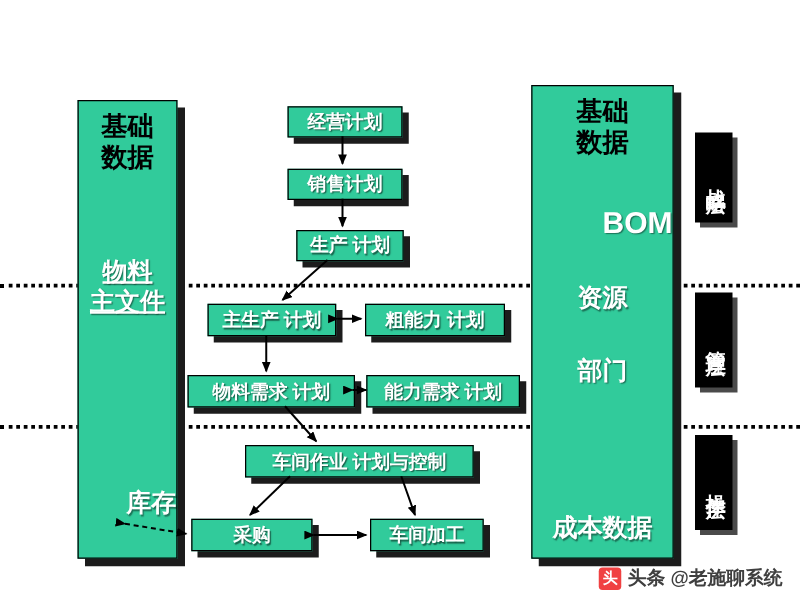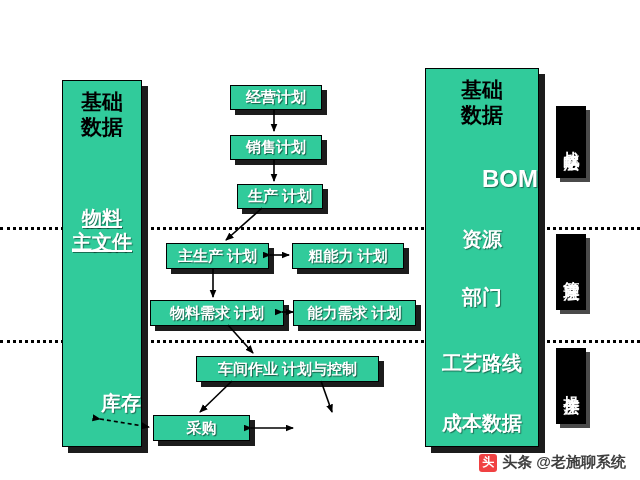--- a/index.html
+++ b/index.html
@@ -71,33 +71,33 @@
 主文件</div>
     <div class="ptxt whitetxt" style="top:310px;margin-left:19px;">库存</div>
   </div>
 
   <div id="right-panel" class="panel">
     <div class="ptxt blacktxt" style="top:8px;">基础
 数据</div>
     <div class="ptxt whitetxt" style="top:96px;font-size:24px;margin-left:28px;">BOM</div>
     <div class="ptxt whitetxt" style="top:158px;">资源</div>
     <div class="ptxt whitetxt" style="top:216px;">部门</div>
-    <div class="ptxt whitetxt" style="top:282px;">工艺路线</div>
     <div class="ptxt whitetxt" style="top:342px;">成本数据</div>
   </div>
 
   <div id="box-business" class="fbox">经营计划</div>
   <div id="box-sales" class="fbox">销售计划</div>
   <div id="box-production" class="fbox">生产 计划</div>
   <div id="box-mps" class="fbox">主生产 计划</div>
   <div id="box-rccp" class="fbox">粗能力 计划</div>
   <div id="box-mrp" class="fbox">物料需求 计划</div>
   <div id="box-crp" class="fbox">能力需求 计划</div>
   <div id="box-shopfloor" class="fbox">车间作业 计划与控制</div>
   <div id="box-purchasing" class="fbox">采购</div>
+  <div id="box-processing" class="fbox">车间加工</div>
 
   <div id="layer-strategy" class="layer">战略层</div>
   <div id="layer-management" class="layer">管理层</div>
   <div id="layer-operation" class="layer">操作层</div>
 
   <svg id="arrows" viewBox="0 0 640 480">
     <defs>
       <marker id="ah" markerWidth="9" markerHeight="8" refX="7.5" refY="3.5" orient="auto" markerUnits="userSpaceOnUse">
         <path d="M0,0 L8.5,3.5 L0,7 Z" fill="#000"></path>
       </marker>

